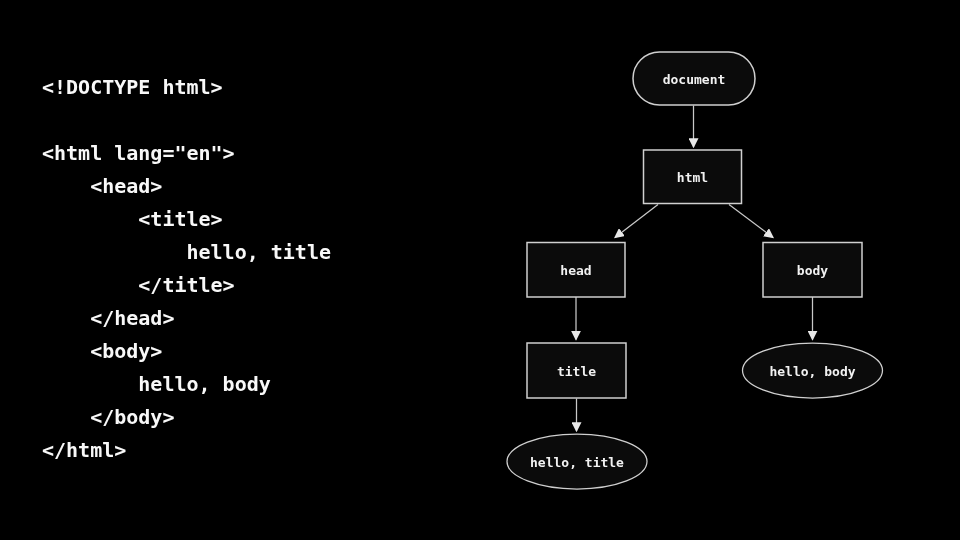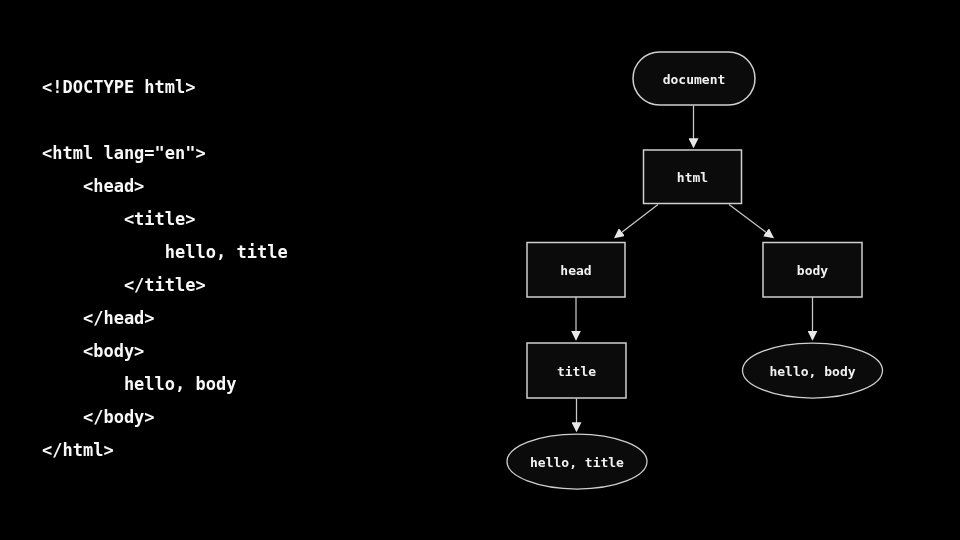--- a/index.html
+++ b/index.html
@@ -18,21 +18,21 @@
     height: 540px;
     background: var(--background, #000000);
     overflow: hidden;
     font-family: "DejaVu Sans Mono", "Liberation Mono", monospace;
   }
   .code {
     position: absolute;
     left: 42px;
     top: 71px;
     font-family: "DejaVu Sans Mono", "Liberation Mono", monospace;
-    font-size: 17px;
+    font-size: 20px;
     font-weight: 600;
     line-height: 33px;
     color: var(--code-text, #f8f8f8);
     white-space: pre;
   }
   .code-line { min-height: 33px; white-space: pre; }
   .diagram {
     position: absolute;
     left: 0;
     top: 0;

